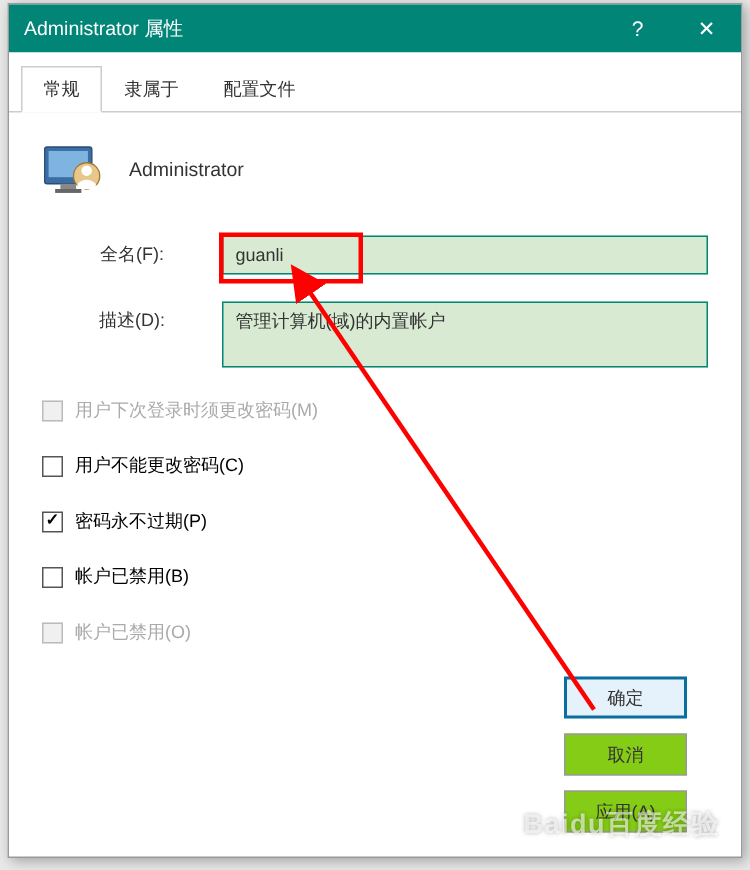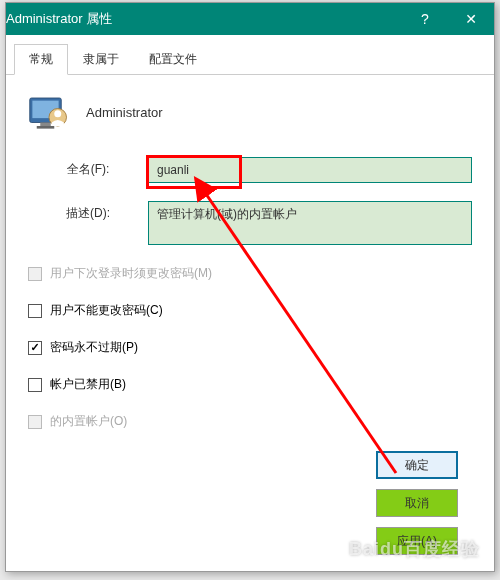--- a/index.html
+++ b/index.html
@@ -23,20 +23,21 @@
       box-shadow: 2px 2px 8px rgba(0,0,0,0.3);
       position: relative;
       margin: 2px auto;
     }
     .titlebar {
       background: #008577;
       color: #fff;
       height: 32px;
       display: flex;
       align-items: center;
+      padding-left: 10px;
     }
     .titlebar-text {
       flex: 1;
       font-size: 13px;
     }
     .titlebar-buttons {
       display: flex;
       height: 100%;
     }
     .titlebar-btn {
@@ -247,21 +248,21 @@
       <div class="checkbox-row">
         <span class="checkbox checked"></span>
         <span>密码永不过期(P)</span>
       </div>
       <div class="checkbox-row">
         <span class="checkbox"></span>
         <span>帐户已禁用(B)</span>
       </div>
       <div class="checkbox-row disabled">
         <span class="checkbox disabled"></span>
-        <span>的内置帐户(O)</span>
+        <span>帐户已禁用(O)</span>
       </div>
     </div>
   </div>
 
   <div class="highlight-box" style="left:140px; top:152px; width:96px; height:34px;"></div>
 
   <svg class="annotation-arrow" style="left:180px; top:170px; width:230px; height:320px;">
     <defs>
       <marker id="arrowhead" markerWidth="8" markerHeight="8" refX="2" refY="4" orient="auto">
         <polygon points="0 0, 8 4, 0 8" fill="#f00"></polygon>

